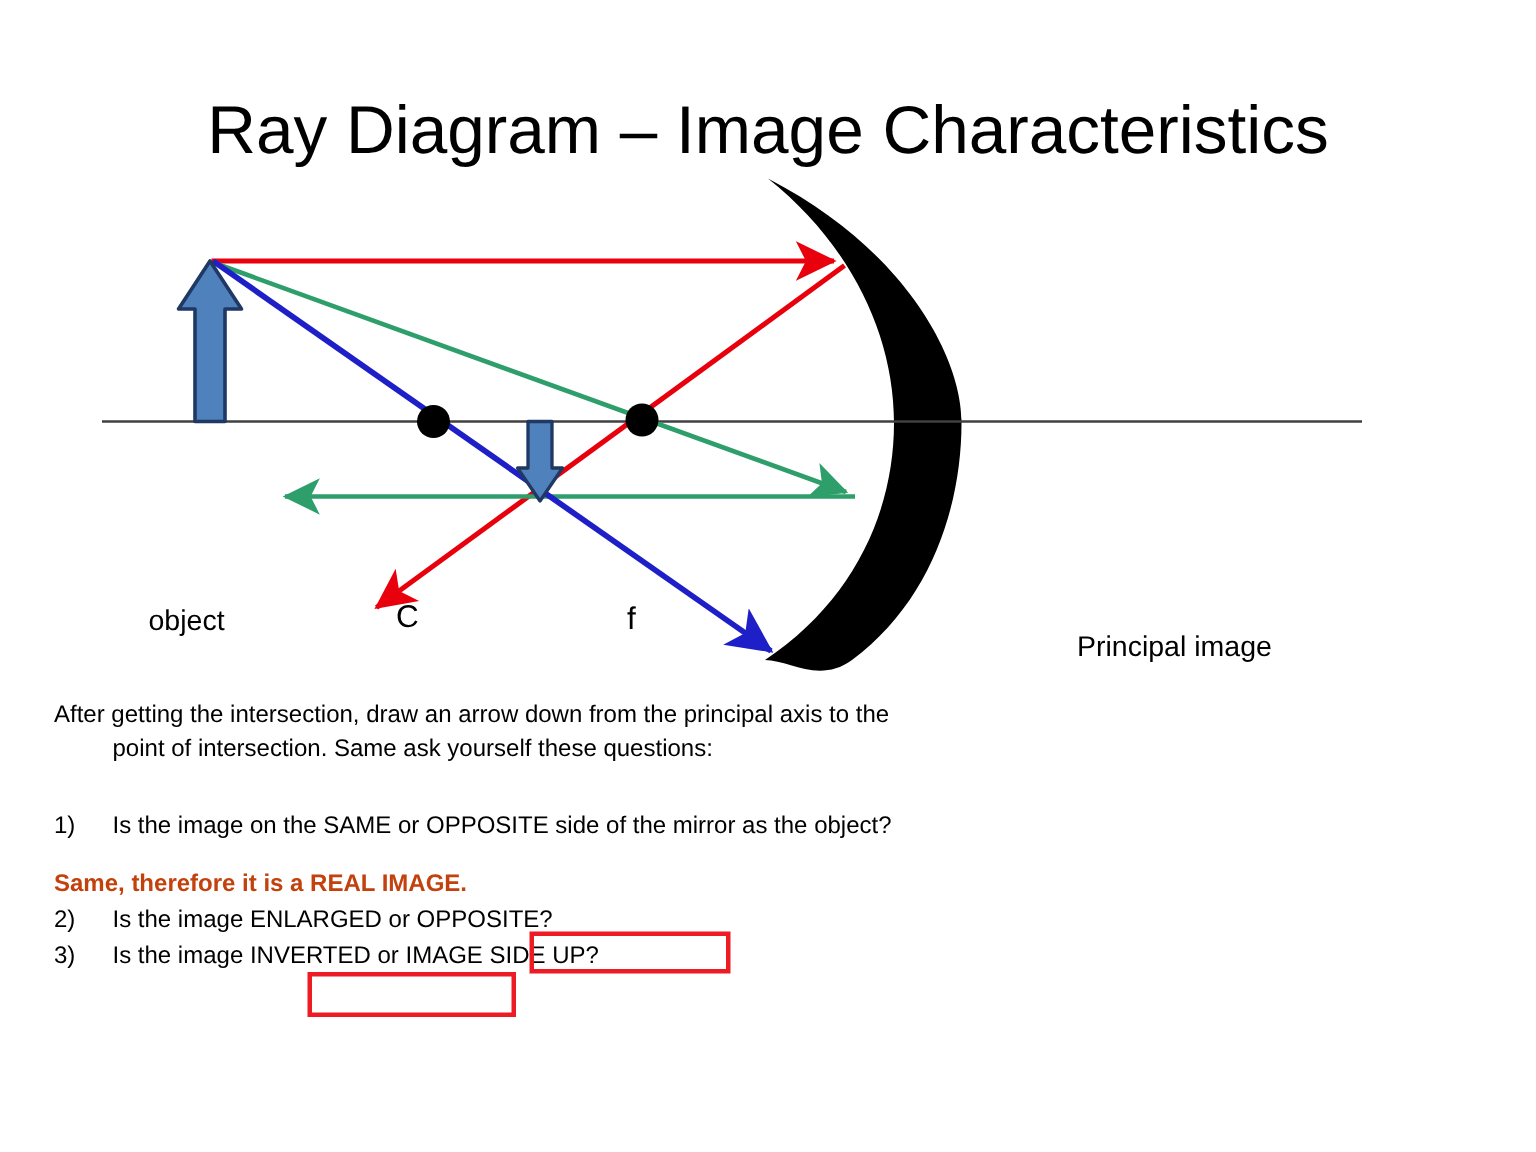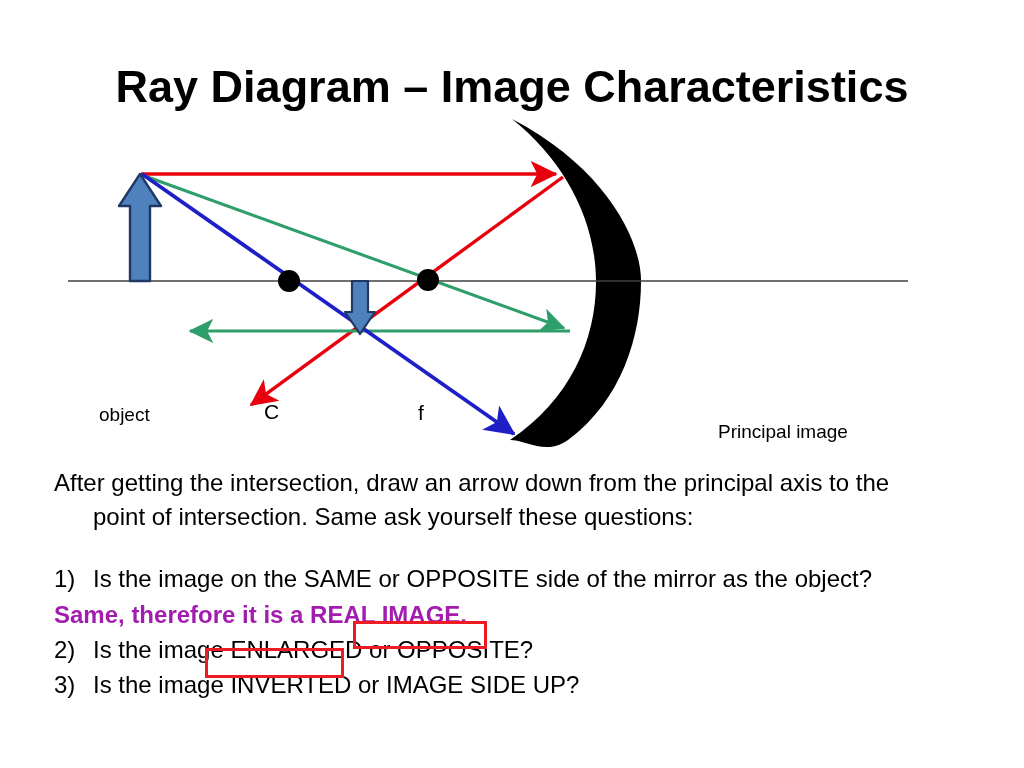--- a/index.html
+++ b/index.html
@@ -23,21 +23,21 @@
     height: 768px;
   }
   
   #title {
     position: absolute;
     left: 0;
     top: 62px;
     width: 1024px;
     text-align: center;
     font-size: 45px;
-    font-weight: 700;
+    font-weight: 400;
     line-height: 1.1;
     letter-spacing: 0px;
     color: #000000;
     white-space: nowrap;
   }
   
   #diagram {
     position: absolute;
     left: 0;
     top: 110px;
@@ -51,24 +51,24 @@
     white-space: nowrap;
   }
   #label-object { left: 99px;  top: 294px; }
   #label-c      { left: 264px; top: 290px; font-size: 21px;}
   #label-f      { left: 418px; top: 291px; font-size: 21px;}
   #label-axis   { left: 718px; top: 311px; font-size: 19px;}
 
   
   #body-text {
     position: absolute;
-    left: 54px;
+    left: 36px;
     top: 466px;
     width: 900px;
-    font-size: 24px;
+    font-size: 16px;
     line-height: 1.42;
     color: #000000;
   }
   .para {
     margin: 0 0 6px 0;
     padding: 0;
   }
   .para .cont {
     display: block;
     padding-left: 39px;
@@ -83,23 +83,23 @@
     white-space: nowrap;
   }
   .qnum {
     position: absolute;
     left: 0;
     top: 0;
     width: 30px;
   }
   .answer-red {
     display: block;
-    color: #a21caf;
+    color: #c2410c;
     font-weight: bold;
-    margin: 1px 0 1px 0;
+    margin: 16px 0 1px 0;
     white-space: nowrap;
   }
   .hl-box {
     position: absolute;
     border: 3px solid #ED1C24;
     box-sizing: border-box;
     pointer-events: none;
   }
   #hl-reduced  { left: 353px; top: 621px; width: 134px; height: 28px; }
   #hl-inverted { left: 205px; top: 648px; width: 139px; height: 30px; }

